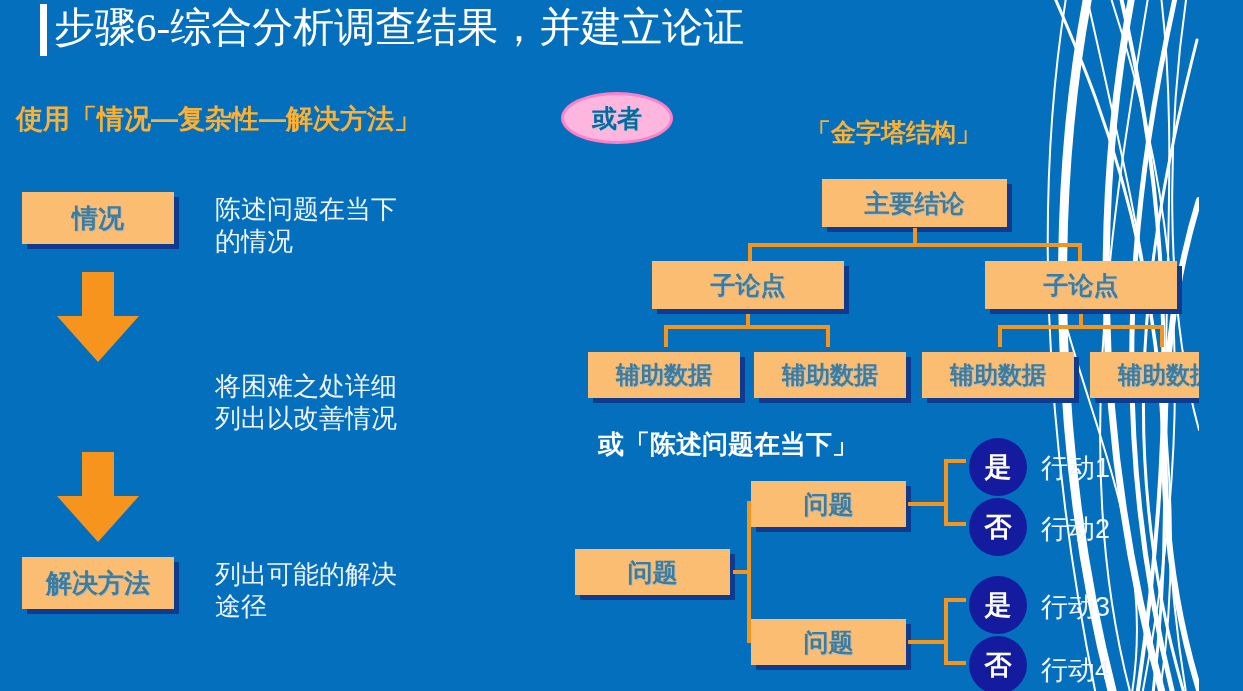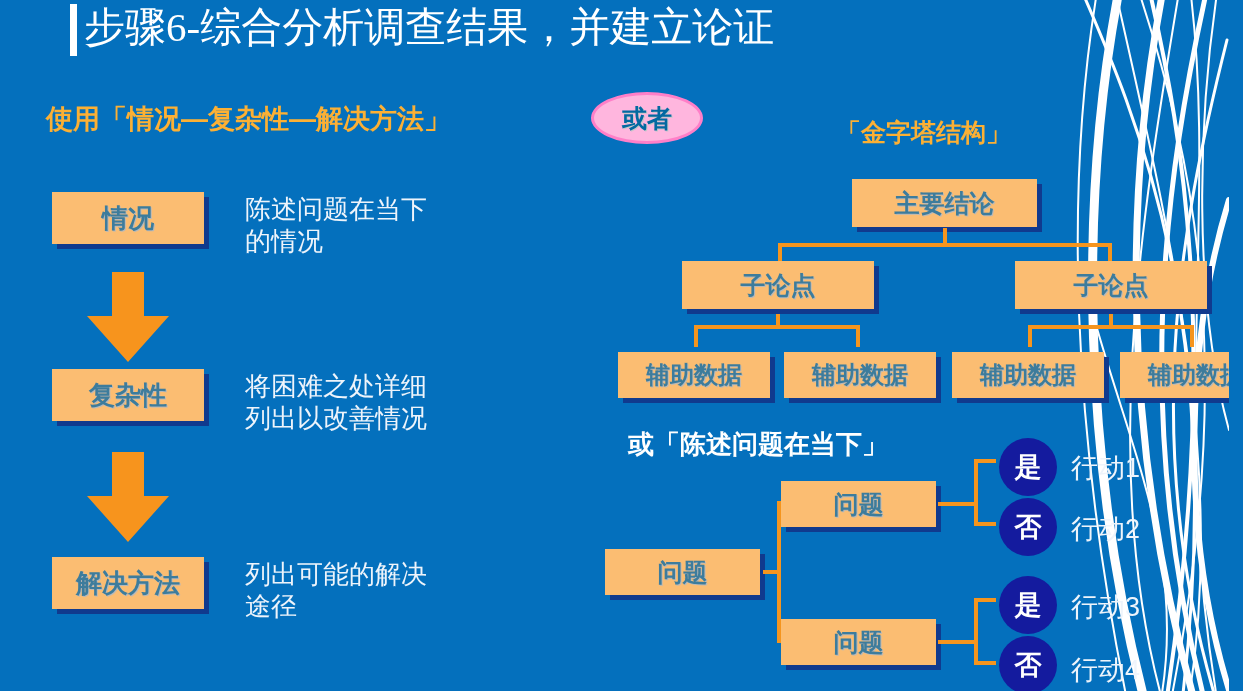--- a/index.html
+++ b/index.html
@@ -2,21 +2,21 @@
 <html><head>
 <meta charset="utf-8">
 <style>
   html,body{margin:0;padding:0;}
   body{
     width:1243px;height:691px;overflow:hidden;
     background:#0470bd;
     font-family:"Liberation Sans","DejaVu Sans",sans-serif;
     position:relative;
   }
-  #slide{position:absolute;left:0;top:0;width:1199px;height:691px;overflow:hidden;margin-left:30px;}
+  #slide{position:absolute;left:0;top:0;width:1199px;height:691px;overflow:hidden;}
 
   
   #ribbons{position:absolute;right:0;top:0;width:160px;height:691px;pointer-events:none;}
 
   
   #title-bar{position:absolute;left:40px;top:2px;width:1100px;height:58px;}
   #title-rule{position:absolute;left:0;top:2px;width:7px;height:52px;background:#ffffff;}
   #title-text{
     position:absolute;left:14px;top:-2px;
     font-family:"Liberation Serif","DejaVu Serif",serif;
@@ -108,23 +108,20 @@
   <div class="obox" style="left:22px;top:192px;width:152px;height:52px;font-size:26px;">
     <span>情况</span>
   </div>
   <div class="desc" style="left:215px;top:193px;width:260px;">陈述问题在当下
 的情况</div>
 
   <svg class="arrow" style="left:55px;top:272px;" width="86" height="92" viewBox="0 0 86 92">
     <polygon points="27,0 59,0 59,44 84,44 43,90 2,44 27,44" fill="#f7941d"></polygon>
   </svg>
 
-  <div class="obox" style="left:22px;top:369px;width:152px;height:52px;font-size:26px;">
-    <span>复杂性</span>
-  </div>
   <div class="desc" style="left:215px;top:370px;width:280px;">将困难之处详细
 列出以改善情况</div>
 
   <svg class="arrow" style="left:55px;top:452px;" width="86" height="92" viewBox="0 0 86 92">
     <polygon points="27,0 59,0 59,44 84,44 43,90 2,44 27,44" fill="#f7941d"></polygon>
   </svg>
 
   <div class="obox" style="left:22px;top:557px;width:152px;height:52px;font-size:26px;">
     <span>解决方法</span>
   </div>

